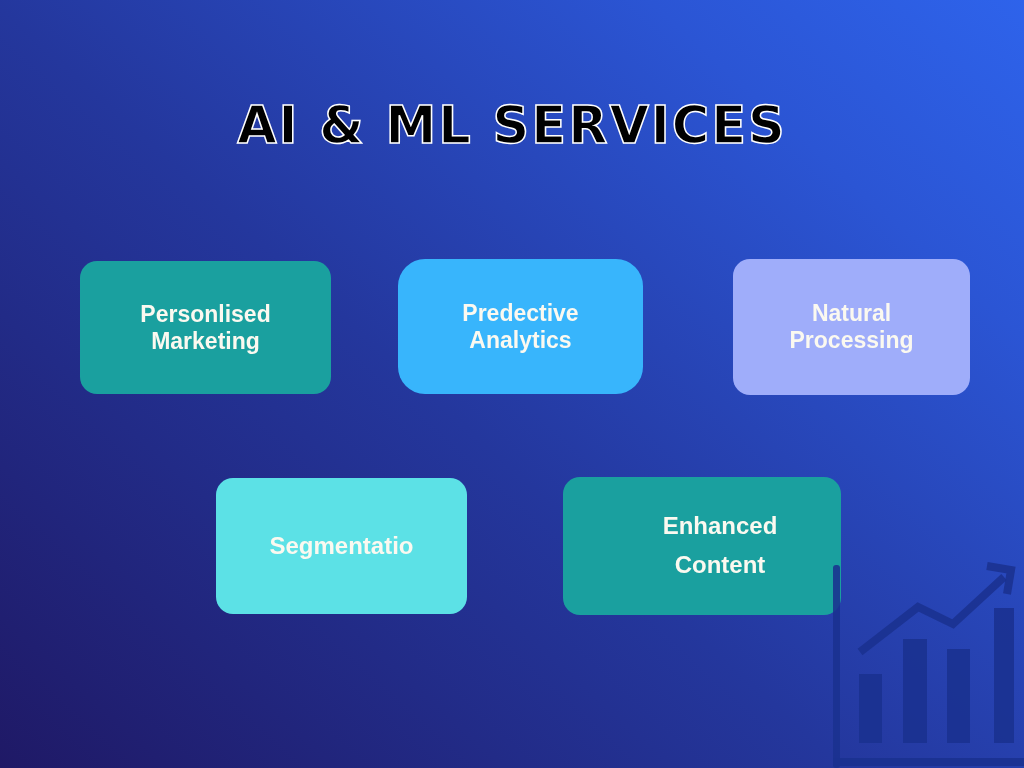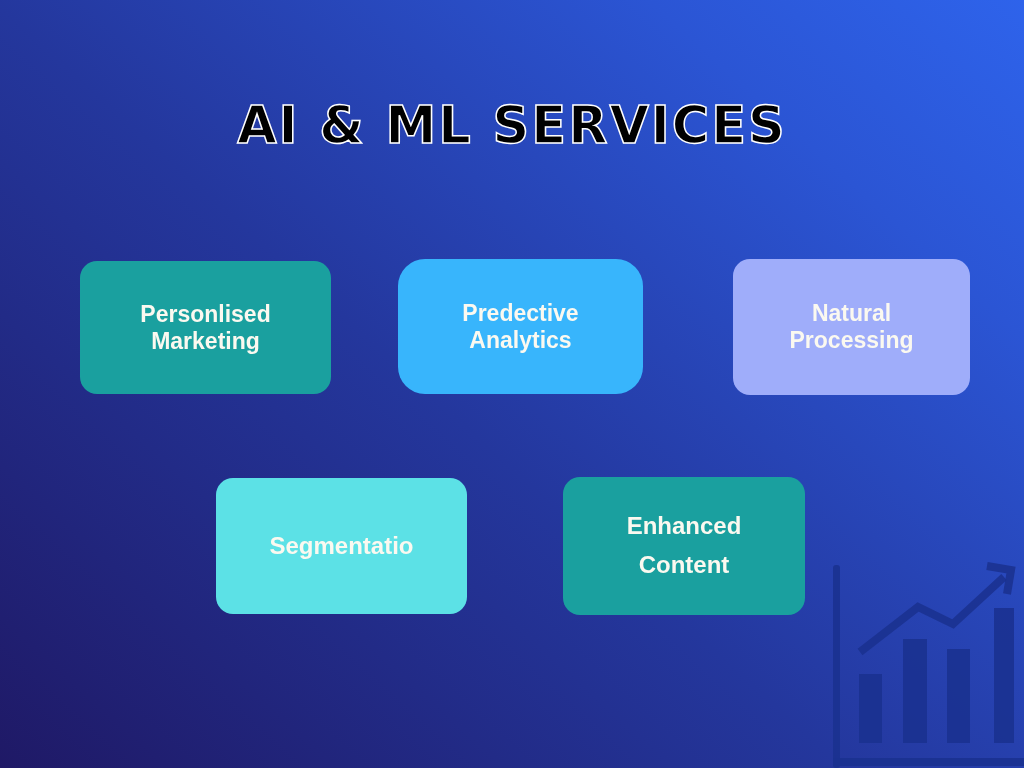--- a/index.html
+++ b/index.html
@@ -50,21 +50,21 @@
     line-height: 1.16;
   }
   .row2 {
     font-size: 24px;
     line-height: 1.62;
   }
   .card-1 { left: 80px;  top: 261px; width: 251px; height: 133px; justify-content: center; }
   .card-2 { left: 398px; top: 259px; width: 245px; height: 135px; border-radius: 27px; }
   .card-3 { left: 713px; top: 259px; width: 237px; height: 136px; margin-left: 20px; }
   .card-4 { left: 216px; top: 478px; width: 251px; height: 136px; }
-  .card-5 { left: 563px; top: 477px; width: 242px; height: 138px; }
+  .card-5 { left: 563px; top: 477px; width: 242px; height: 138px; padding-left: 36px; }
   .growth-icon {
     position: absolute;
     left: 824px;
     top: 558px;
     width: 200px;
     height: 210px;
   }
 </style>
 </head>
 <body>

